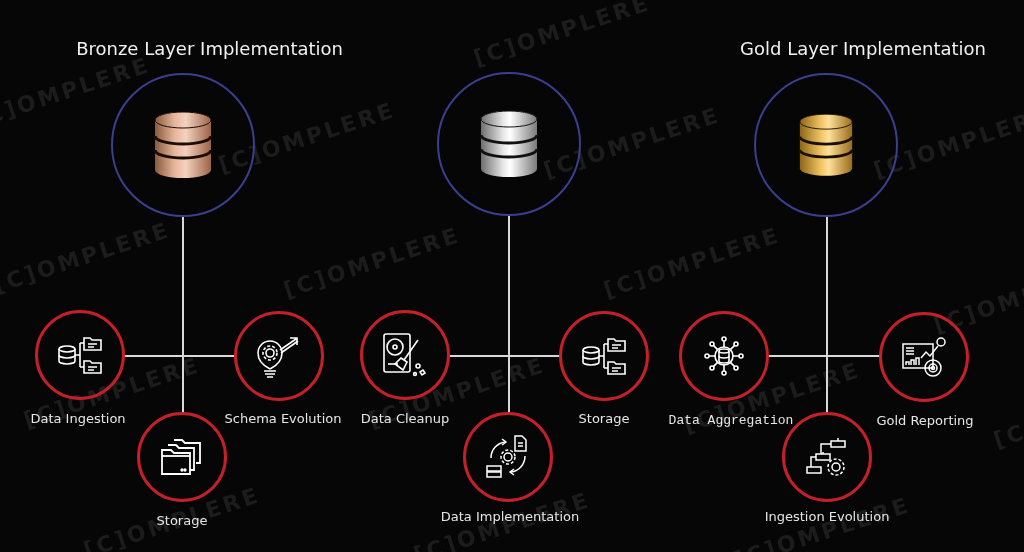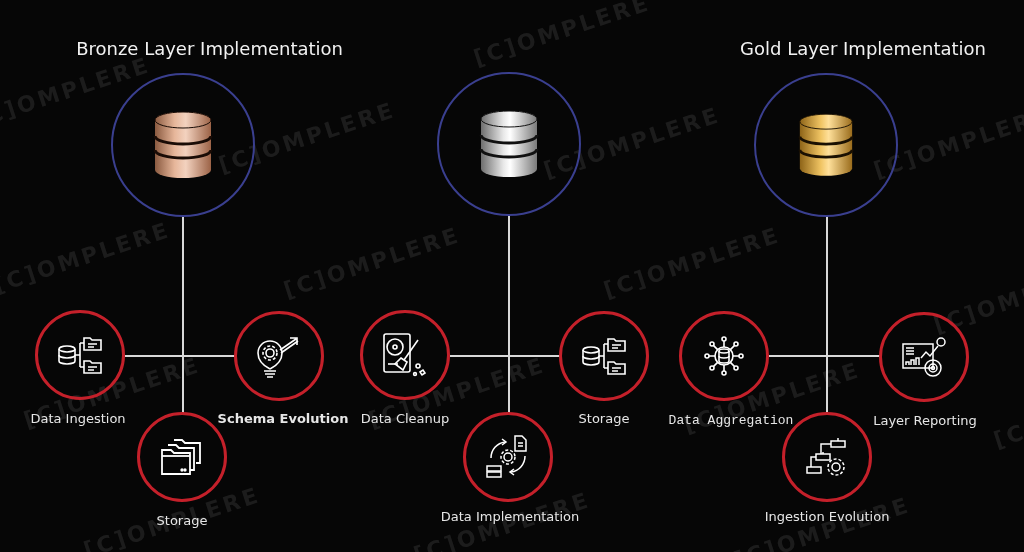--- a/index.html
+++ b/index.html
@@ -73,21 +73,21 @@
   <div class="sub-circle" style="left:234px;top:311px;">
     <svg class="icon" width="50" height="46" viewBox="0 0 50 46" fill="none" stroke="#fff" stroke-width="1.6">
       <path d="M16 36 c-8 -4 -12 -10 -12 -16 a12 12 0 0 1 24 0 c0 6 -4 12 -12 16"></path>
       <path d="M10 38 h12 M11 41 h10 M13 44 h6"></path>
       <circle cx="16" cy="20" r="4"></circle>
         <circle cx="16" cy="20" r="7" stroke-dasharray="3 2"></circle>
       <path d="M26 17 l16 -11 M36 5 h7 v7"></path>
         <path d="M27 20 l17 -12"></path>
     </svg>
   </div>
-  <div class="label" style="left:283px;top:411px;font-weight:bold;">Schema Evolution</div>
+  <div class="label" style="left:283px;top:411px;">Schema Evolution</div>
 
   <div class="sub-circle" style="left:137px;top:412px;">
     <svg class="icon" width="44" height="38" viewBox="0 0 44 38" fill="none" stroke="#fff" stroke-width="1.8">
       <path d="M14 2 h8 l3 3 h15 v20 h-4"></path>
         <path d="M8 7 h8 l3 3 h15 v22 h-4"></path>
       <path d="M2 12 h9 l3 3 h16 v21 h-28 z"></path>
         <path d="M2 18 h28"></path>
       <circle cx="22" cy="32" r="0.8" fill="#fff"></circle>
         <circle cx="25" cy="32" r="0.8" fill="#fff"></circle>
     </svg>
@@ -202,21 +202,21 @@
       <rect x="2" y="8" width="30" height="24"></rect>
       <path d="M5 12 h8 M5 15 h8 M5 18 h8"></path>
       <path d="M5 29 v-3 h3 v3 M10 29 v-5 h3 v5 M15 29 v-7 h3 v7"></path>
       <path d="M20 22 l5 -6 l4 4 l8 -10"></path>
       <circle cx="40" cy="6" r="4"></circle>
       <circle cx="32" cy="32" r="8"></circle>
         <circle cx="32" cy="32" r="4"></circle>
         <circle cx="32" cy="32" r="1.5"></circle>
     </svg>
   </div>
-  <div class="label" style="left:925px;top:413px;">Layer Reporting</div>
+  <div class="label" style="left:925px;top:413px;">Gold Reporting</div>
 
   <div class="sub-circle" style="left:782px;top:412px;">
     <svg class="icon" width="44" height="44" viewBox="0 0 44 44" fill="none" stroke="#fff" stroke-width="1.5">
       <rect x="26" y="6" width="14" height="6"></rect>
         <path d="M33 6 v-3"></path>
       <path d="M26 9 h-10 v10"></path>
       <rect x="11" y="19" width="14" height="6"></rect>
         <path d="M18 19 v-2"></path>
       <path d="M11 22 h-5 v10"></path>
       <rect x="2" y="32" width="14" height="6"></rect>

